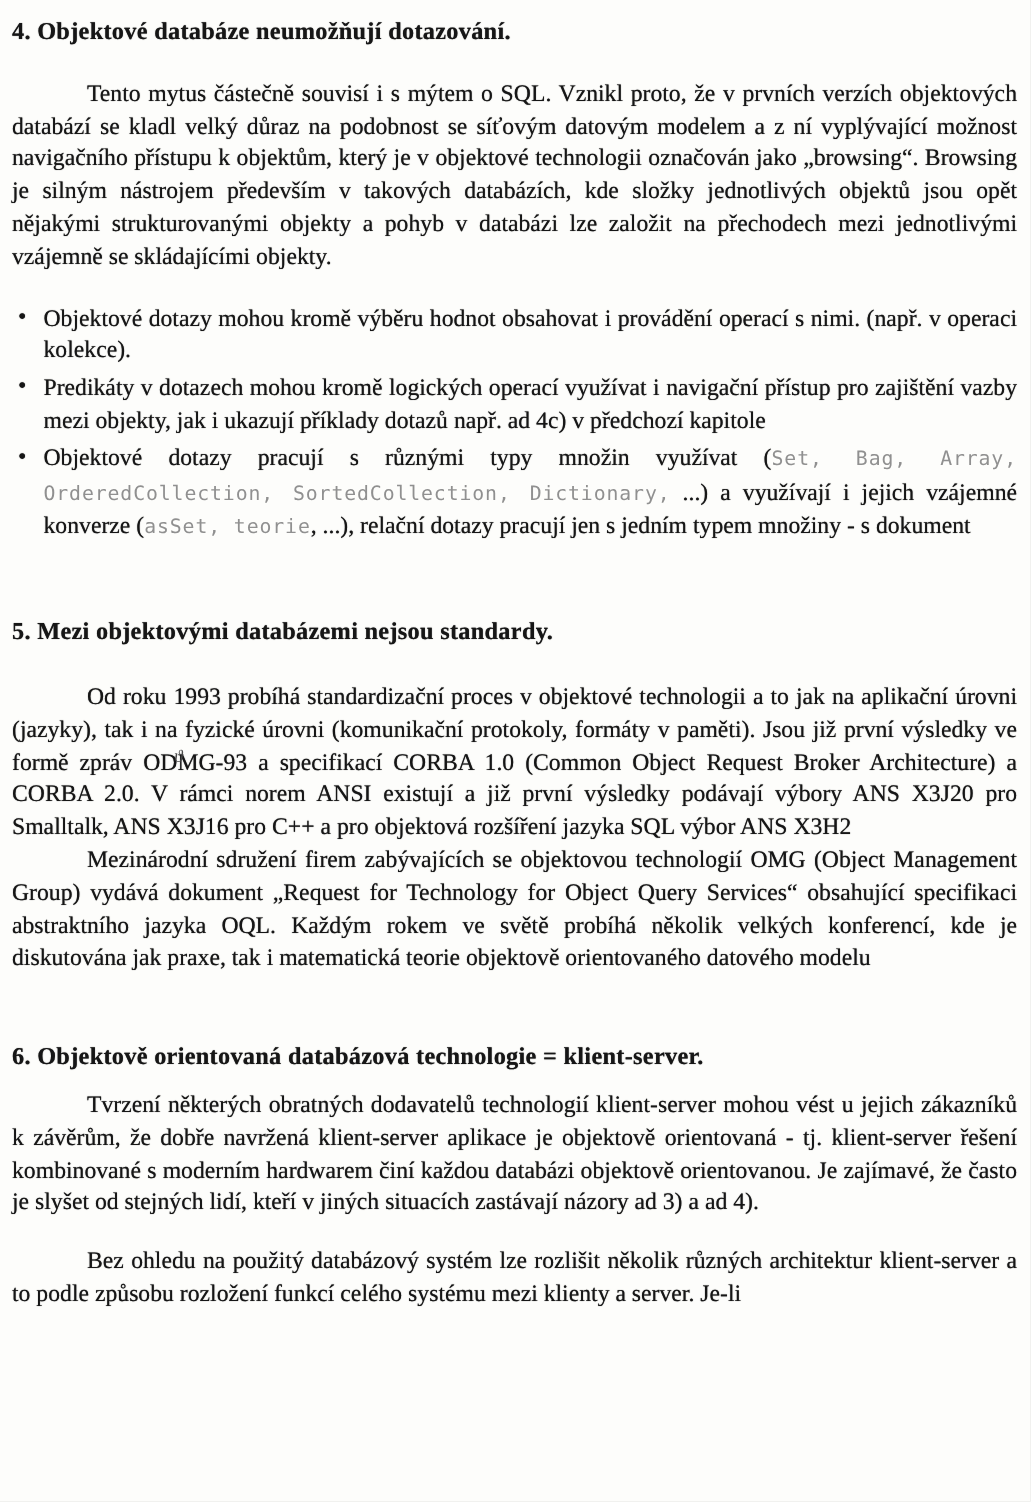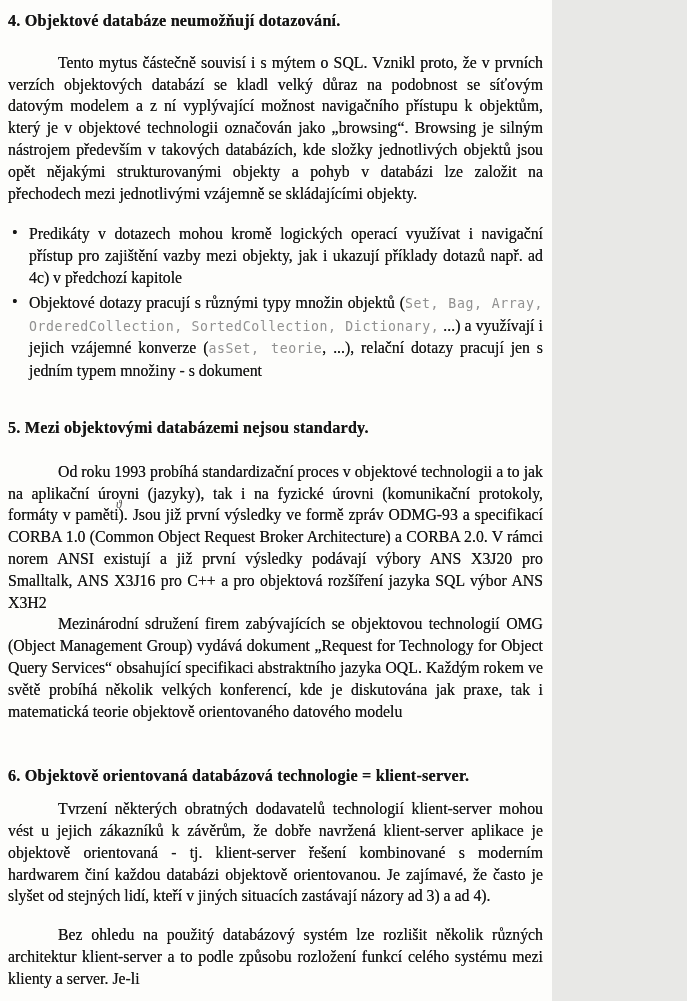--- a/index.html
+++ b/index.html
@@ -1,17 +1,17 @@
 <!DOCTYPE html>
 <html><head>
 <meta charset="utf-8">
 <style>
   html, body { margin: 0; padding: 0; background: #e8e8e6; }
   .page {
-    width: 552px;
+    width: 687px;
     height: 1001px;
     box-sizing: border-box;
     margin: 0;
     background: #fdfdfb;
     padding: 11px 9px 0 8px;
     font-family: "Liberation Serif", "DejaVu Serif", serif;
     font-size: 15.8px;
     line-height: 21.8px;
     color: #161616;
     text-align: justify;
@@ -23,21 +23,21 @@
     font-size: 16.2px;
     font-weight: bold;
     margin: 0;
     text-align: left;
     letter-spacing: 0.2px;
   }
   p { margin: 0; text-indent: 50px; }
   section { margin: 0; }
 
   .sec-4 h2 { margin-bottom: 19px; }
-  .sec-5 { margin-top: 36px; }
+  .sec-5 { margin-top: 48px; }
   .sec-5 h2 { margin-bottom: 21px; }
   .sec-6 { margin-top: 44px; }
   .sec-6 h2 { margin-bottom: 10px; }
 
   ul.bullets {
     list-style: none;
     margin: 19px 0 0 0;
     padding: 0;
   }
   ul.bullets li {
@@ -77,24 +77,27 @@
 <body>
 
 <div class="page">
 
   <section class="sec-4">
     <h2>4. Objektové databáze neumožňují dotazování.</h2>
     <p>Tento mytus částečně souvisí i s mýtem o SQL. Vznikl proto, že v prvních verzích objektových databází se kladl velký důraz na podobnost se síťovým datovým modelem a z ní vyplývající možnost navigačního přístupu k objektům, který je v objektové technologii označován jako „browsing“. Browsing je silným nástrojem především v takových databázích, kde složky jednotlivých objektů jsou opět nějakými strukturovanými objekty a pohyb v databázi lze založit na přechodech mezi jednotlivými vzájemně se skládajícími objekty.</p>
 
     <ul class="bullets">
       <li>
+        <span>Objektové dotazy mohou kromě výběru hodnot obsahovat i provádění operací s nimi. (např. v operaci kolekce).</span>
+      </li>
+      <li>
         <span>Predikáty v dotazech mohou kromě logických operací využívat i navigační přístup pro zajištění vazby mezi objekty, jak i ukazují příklady dotazů např. ad 4c) v předchozí kapitole</span>
       </li>
       <li>
-        <span>Objektové dotazy pracují s různými typy množin objektů (</span><span class="mono">Set, Bag, Array, OrderedCollection, SortedCollection, Dictionary,</span><span> ...) a využívají i jejich vzájemné konverze (</span><span class="mono">asSet, teorie</span><span>, ...), relační dotazy pracují jen s jedním typem množiny - s dokument</span>
+        <span>Objektové dotazy pracují s různými typy množin využívat (</span><span class="mono">Set, Bag, Array, OrderedCollection, SortedCollection, Dictionary,</span><span> ...) a využívají i jejich vzájemné konverze (</span><span class="mono">asSet, teorie</span><span>, ...), relační dotazy pracují jen s jedním typem množiny - s dokument</span>
       </li>
     </ul>
   </section>
 
   <section class="sec-5">
     <h2>5. Mezi objektovými databázemi nejsou standardy.</h2>
     <p>Od roku 1993 probíhá standardizační proces v objektové technologii a to jak na aplikační úrovni (jazyky), tak i na fyzické úrovni (komunikační protokoly, formáty v paměti). Jsou již první výsledky ve formě zpráv ODMG-93 a specifikací CORBA 1.0 (Common Object Request Broker Architecture) a CORBA 2.0. V rámci norem ANSI existují a již první výsledky podávají výbory ANS X3J20 pro Smalltalk, ANS X3J16 pro C++ a pro objektová rozšíření jazyka SQL výbor ANS X3H2</p>
     <p>Mezinárodní sdružení firem zabývajících se objektovou technologií OMG (Object Management Group) vydává dokument „Request for Technology for Object Query Services“ obsahující specifikaci abstraktního jazyka OQL. Každým rokem ve světě probíhá několik velkých konferencí, kde je diskutována jak praxe, tak i matematická teorie objektově orientovaného datového modelu</p>
   </section>
 

